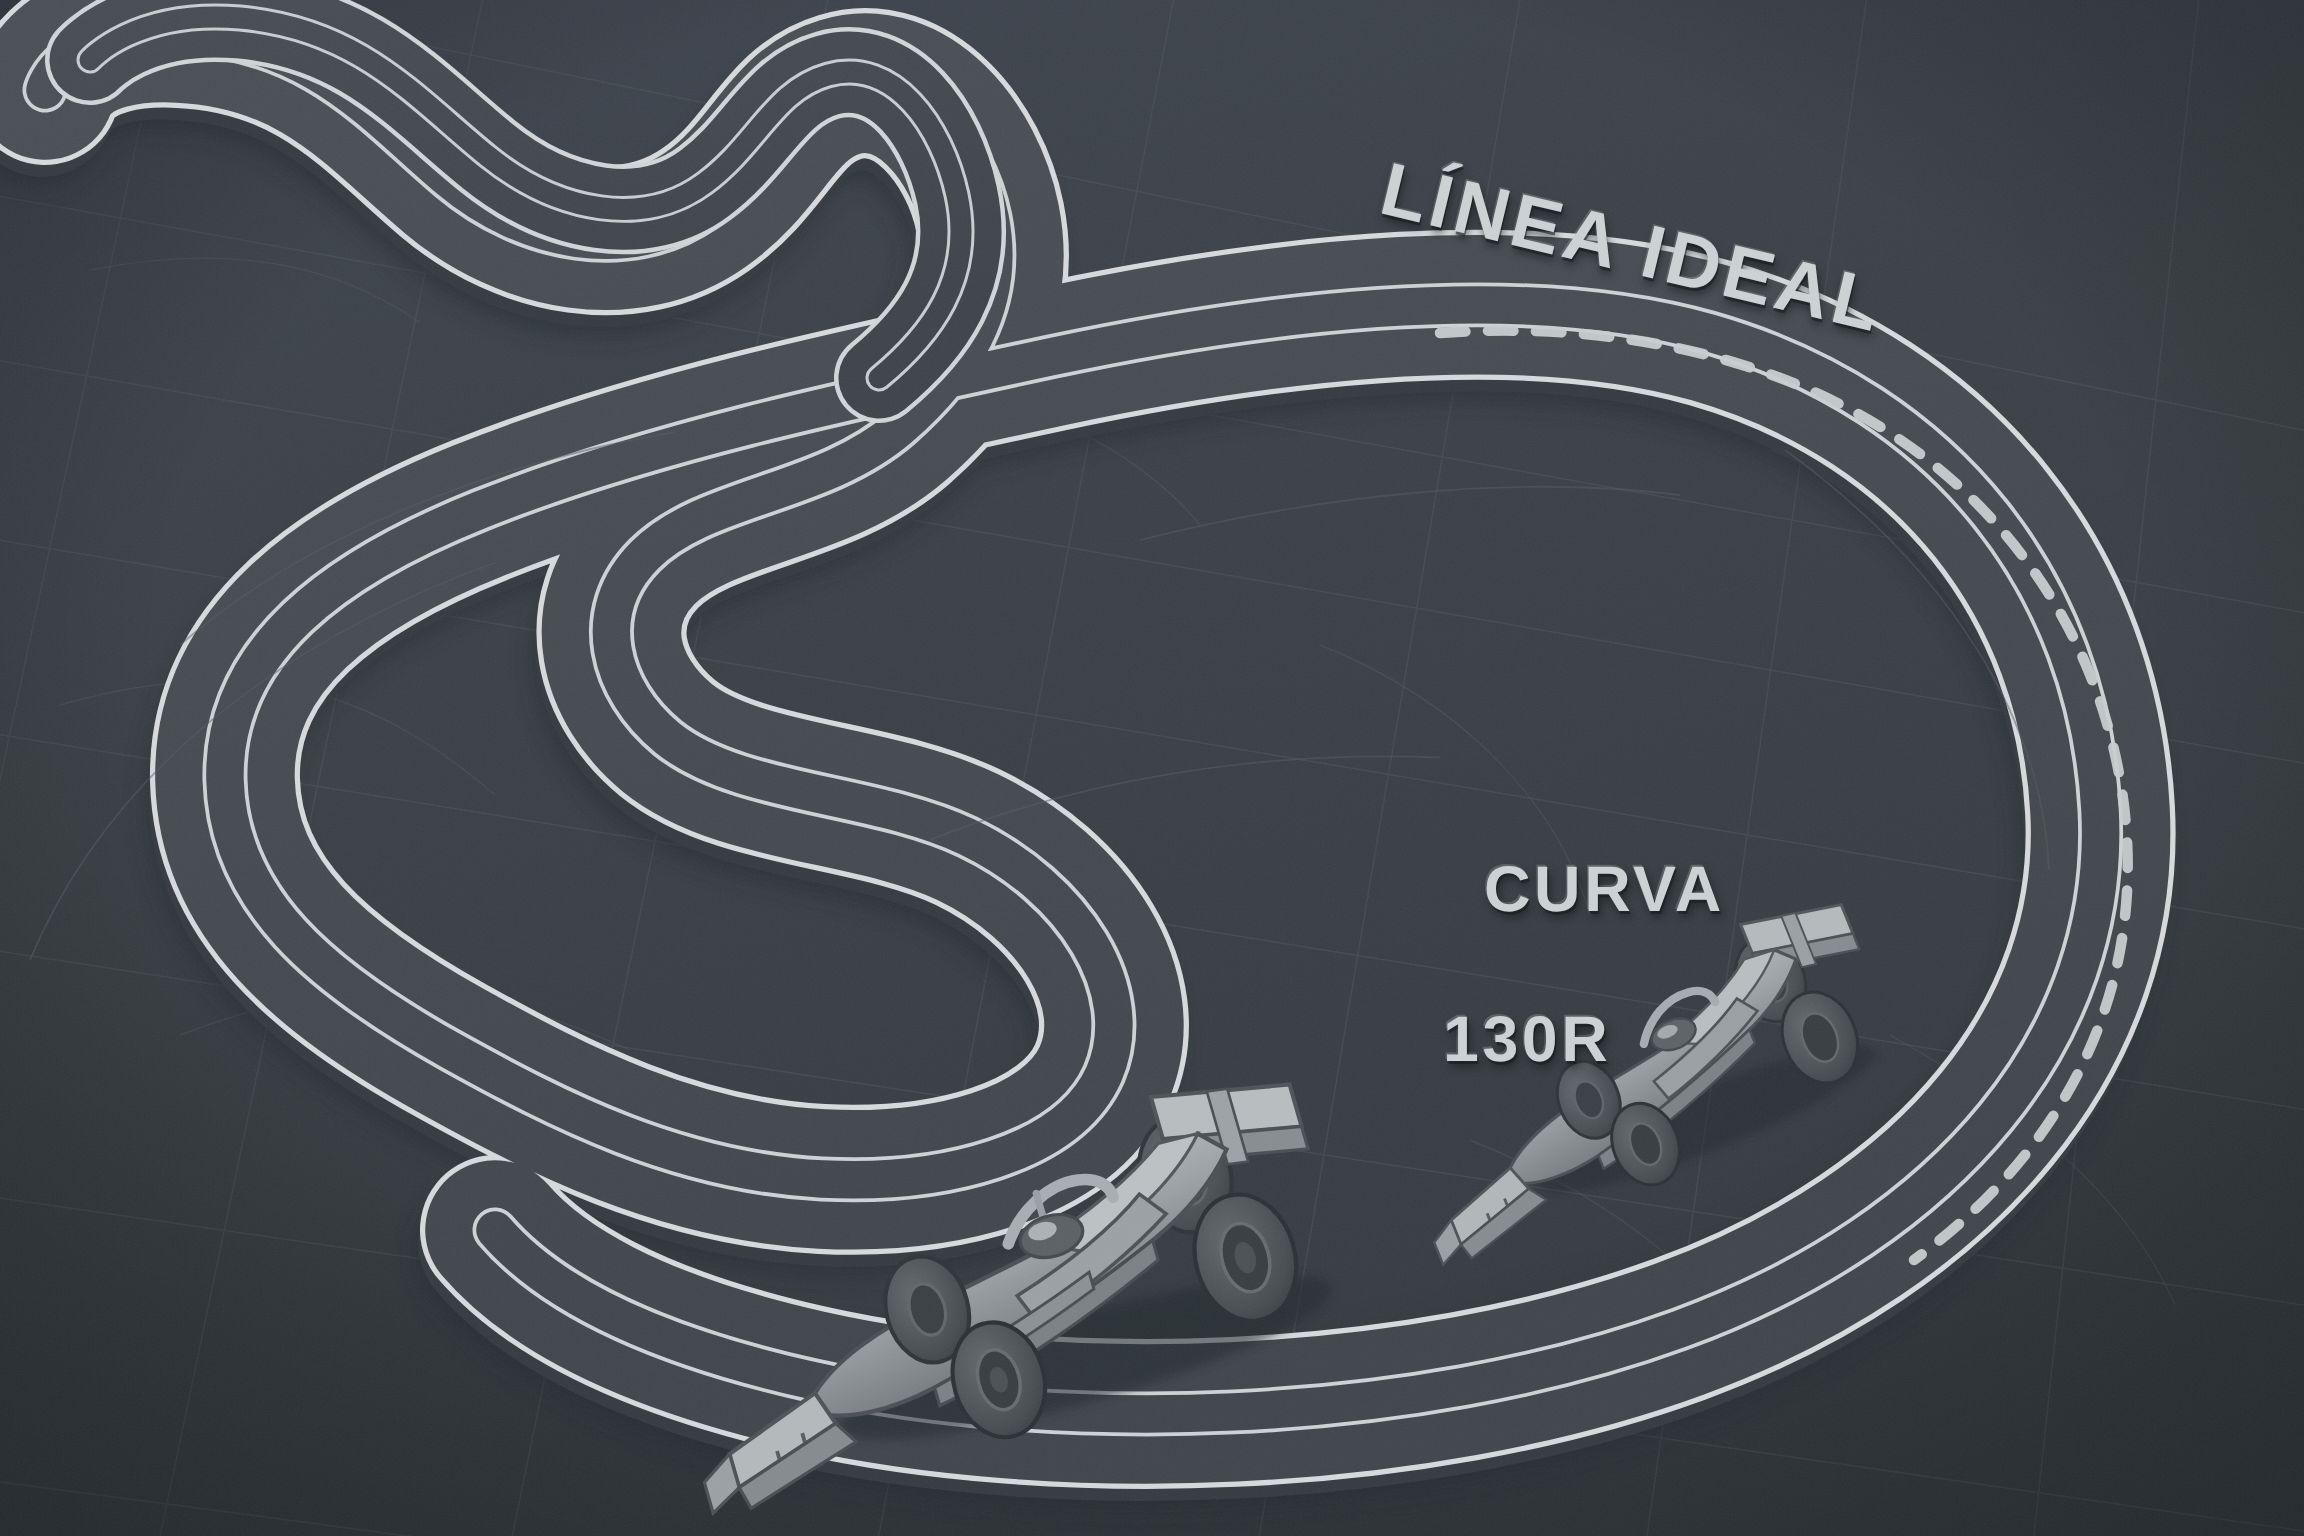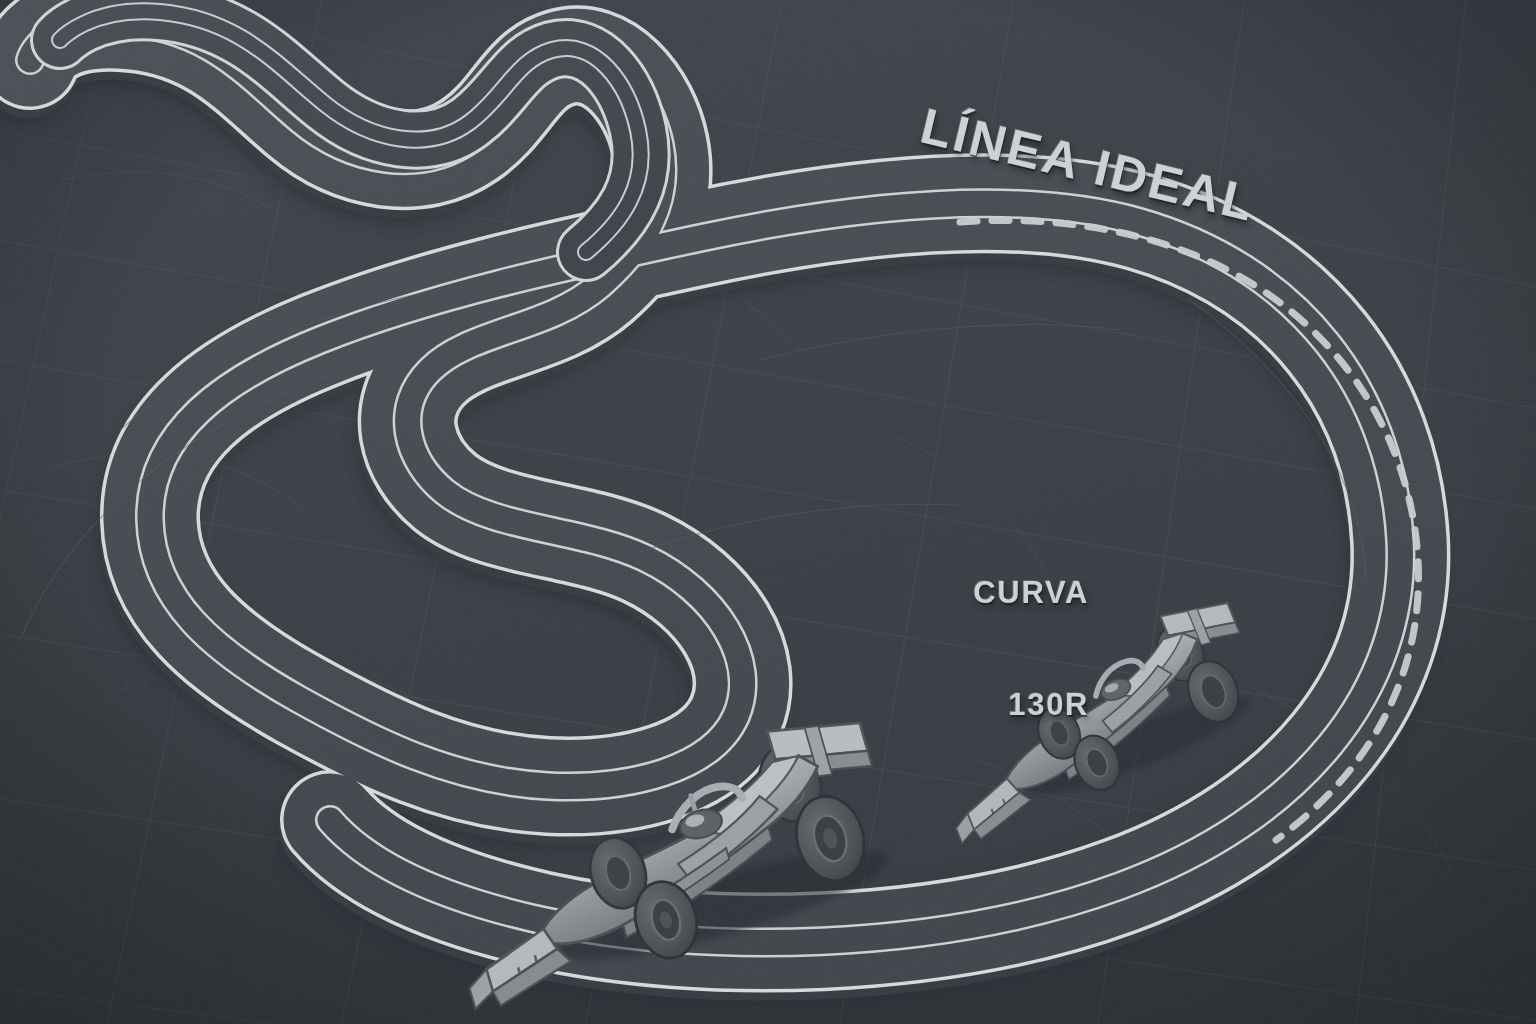--- a/index.html
+++ b/index.html
@@ -38,28 +38,27 @@
   #label-linea-ideal {
     left: 922px;
     top: 96px;
     font-size: 50px;
     transform: rotate(13.5deg);
     transform-origin: 0 50%;
   }
   #label-curva {
     left: 932px;
     top: 518px;
-    font-size: 31px;
+    font-size: 43px;
     line-height: 50px;
-    text-align: right;
+    text-align: left;
   }
   #label-curva .l2 {
     display: block;
     padding-left: 30px;
-    margin-top: 12px;
   }
 </style>
 </head>
 <body>
 
 <div id="stage">
 
   <svg class="layer" viewBox="0 0 1536 1024">
     <defs>
       <linearGradient id="bgGrad" x1="0" y1="0" x2="0.35" y2="1">

